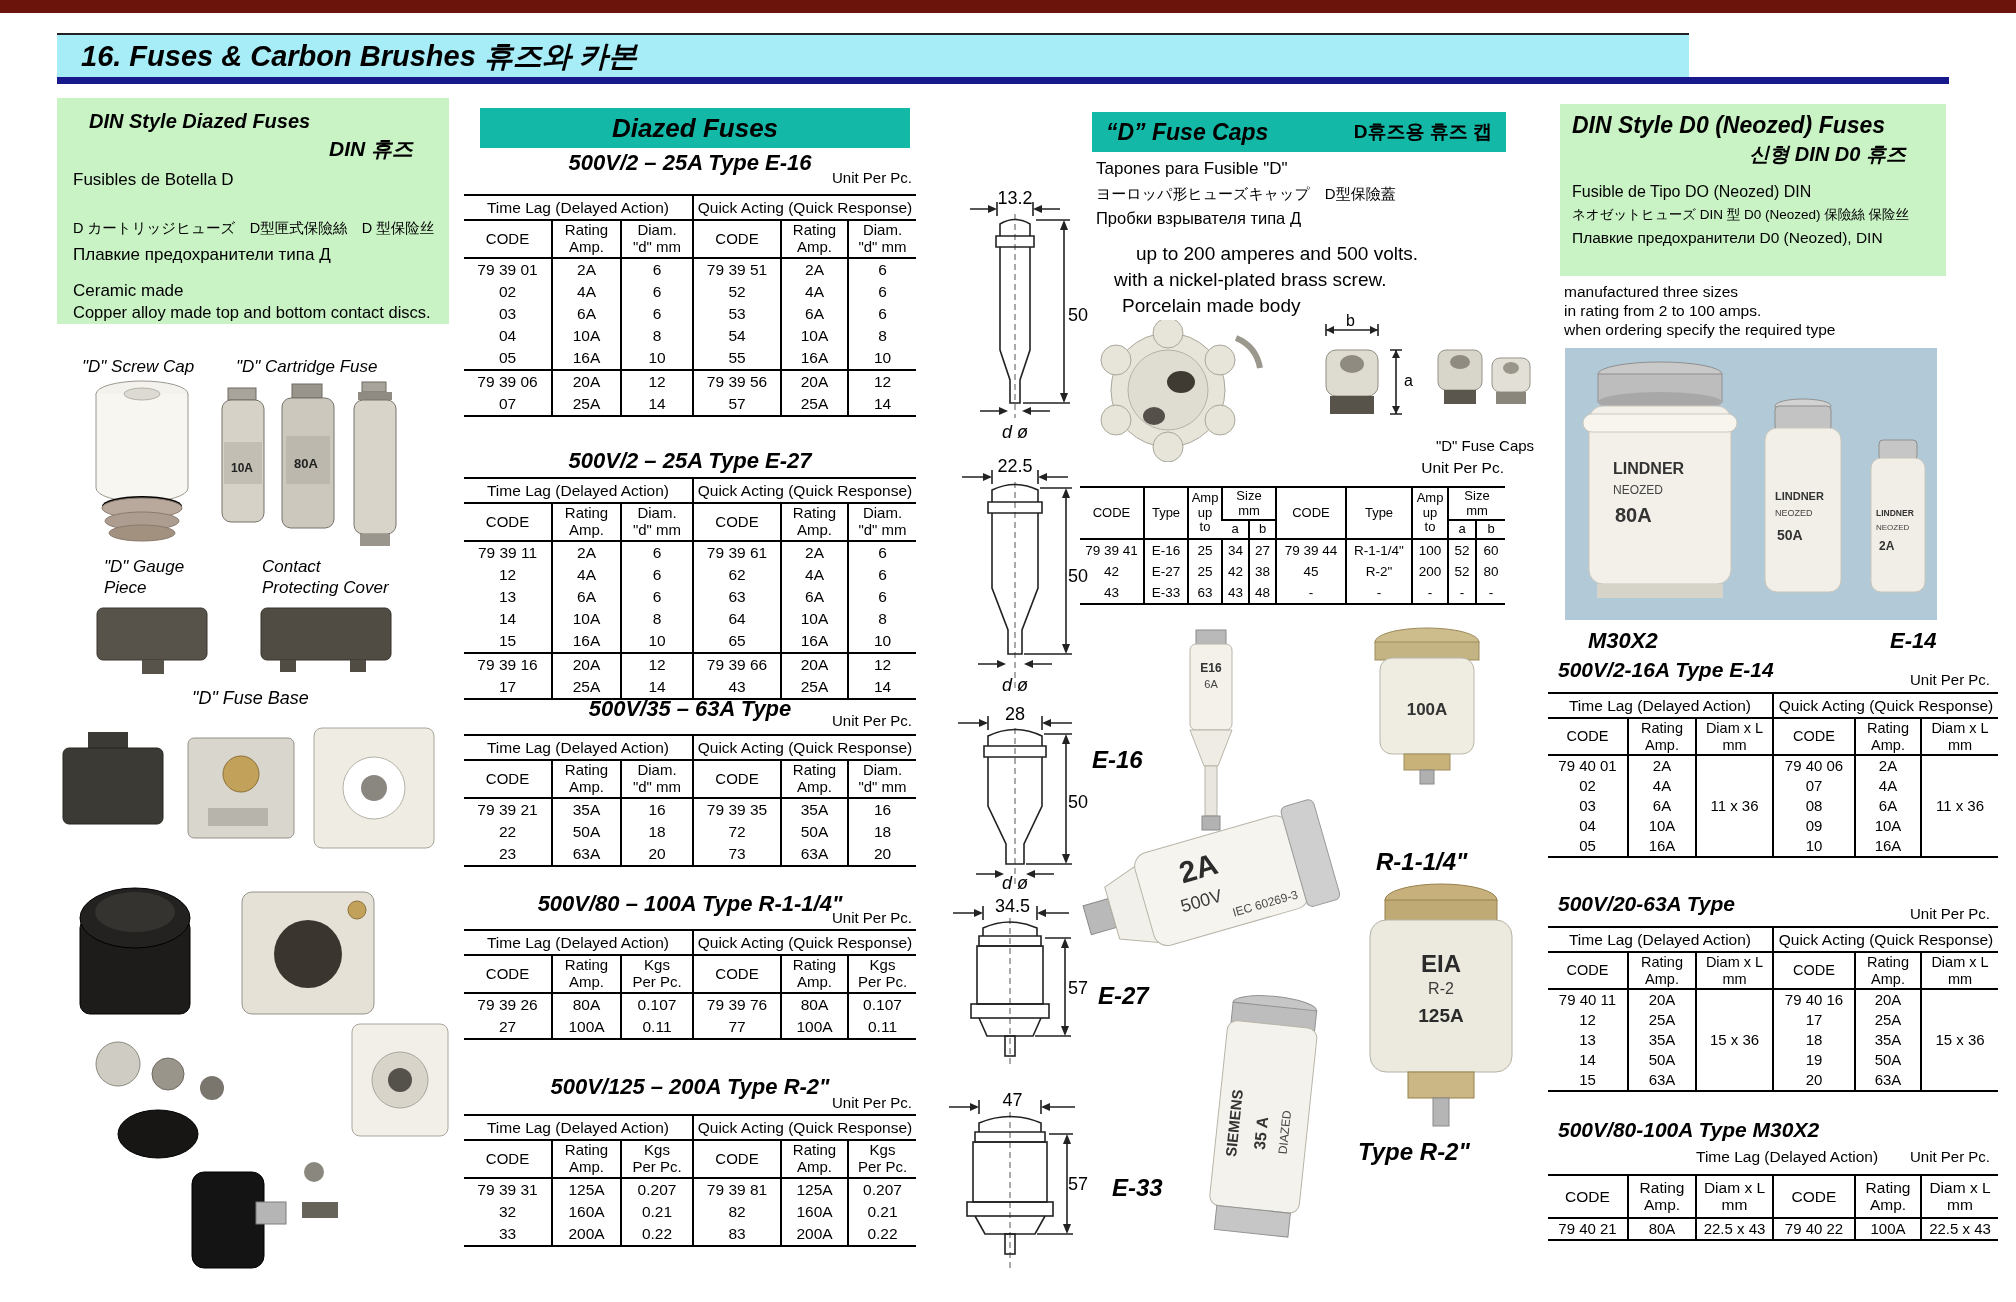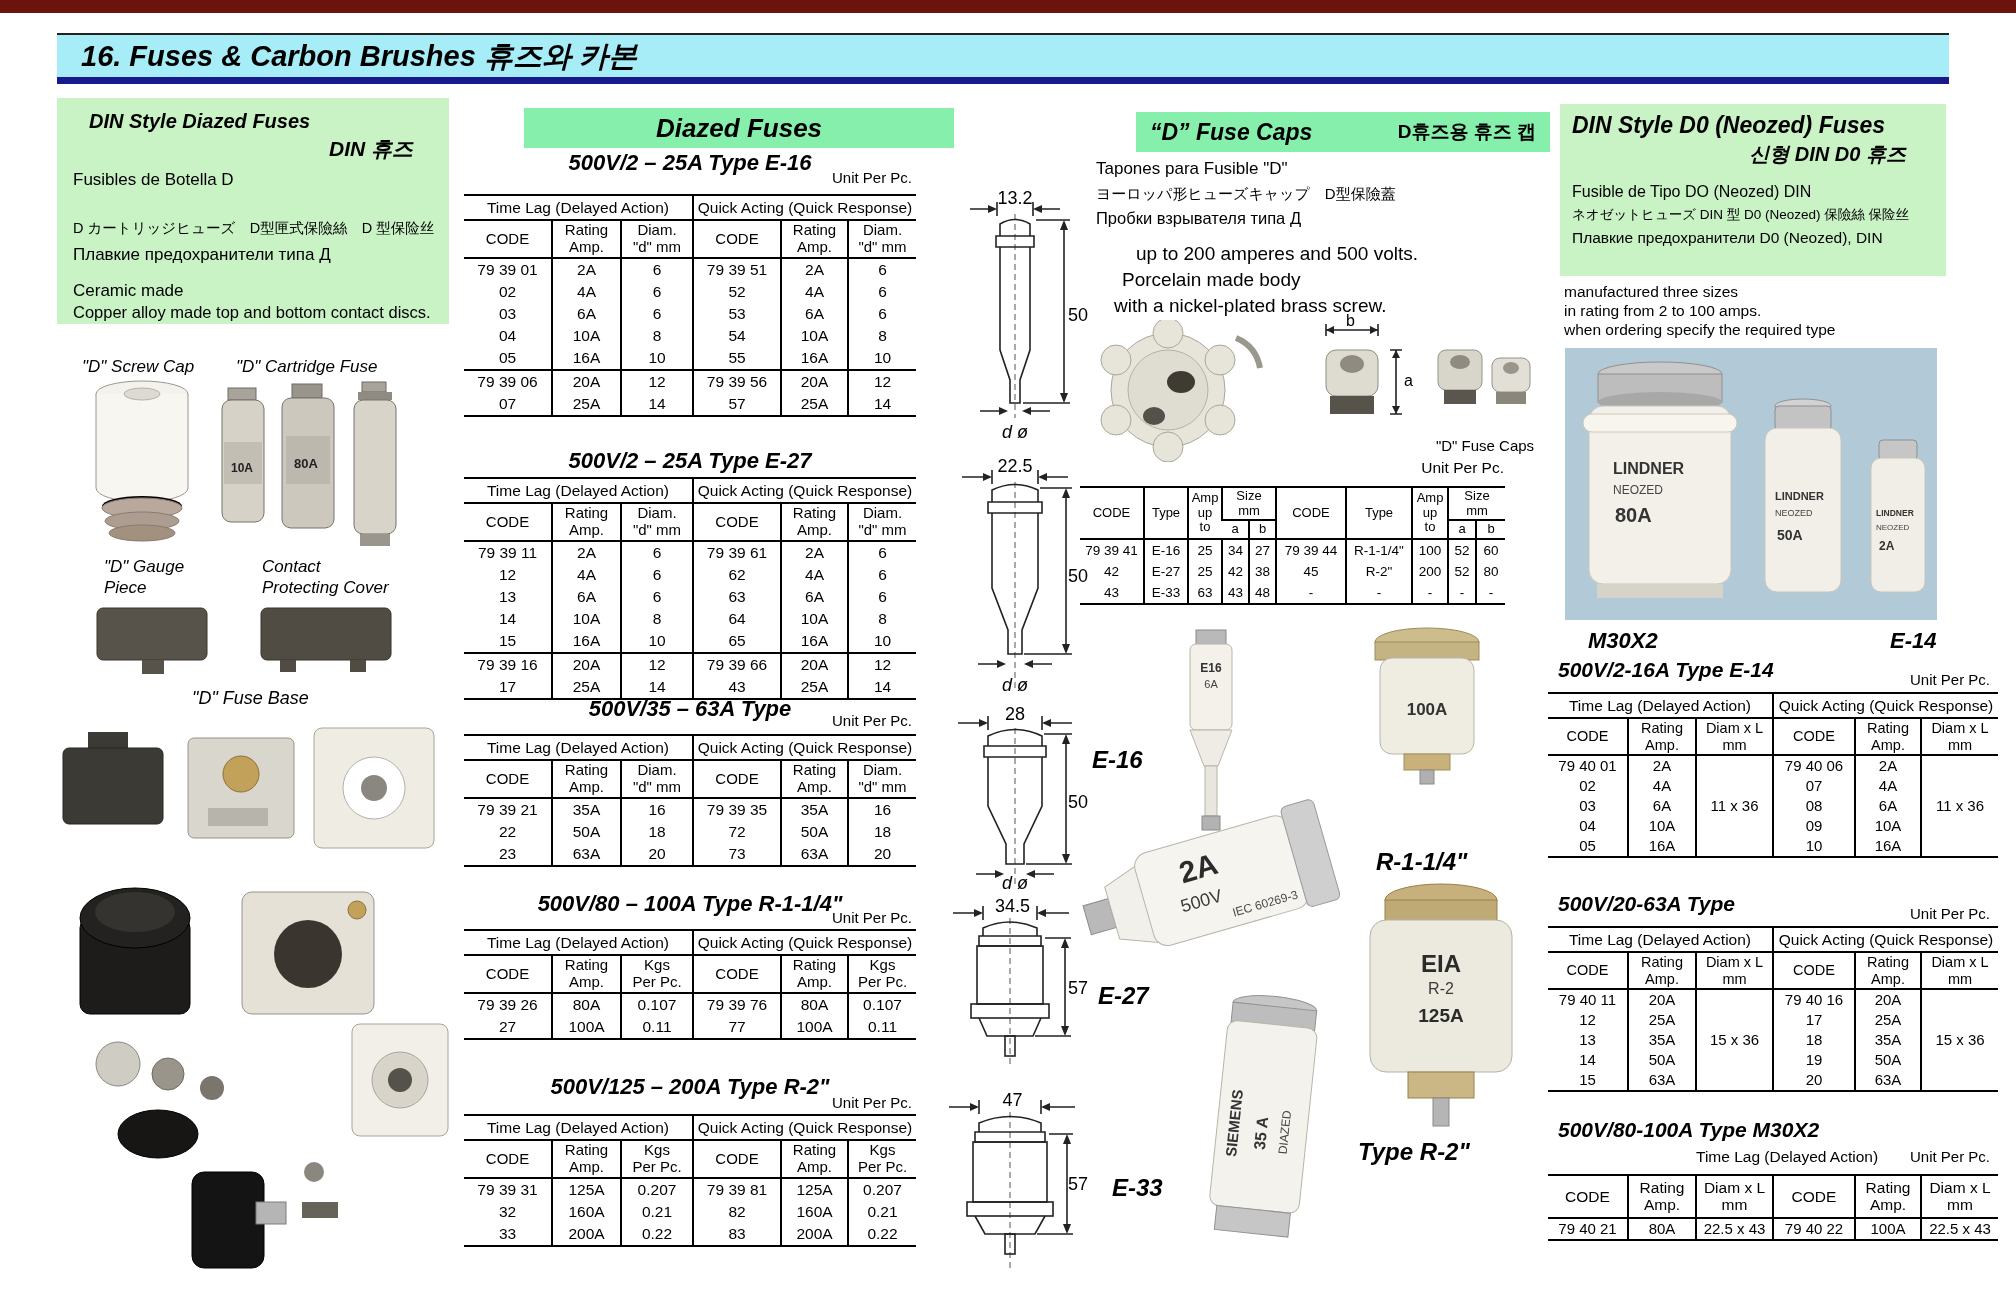--- a/index.html
+++ b/index.html
@@ -3,33 +3,33 @@
 <meta charset="utf-8">
 <style>
   html,body{margin:0;padding:0;background:#fff;}
   #page{position:relative;width:2016px;height:1302px;background:#ffffff;
         font-family:"Liberation Sans",sans-serif;color:#000;overflow:hidden;}
   .abs{position:absolute;}
   .bi{font-weight:bold;font-style:italic;}
   .pre{white-space:pre-line;}
 
   .topbar{left:0;top:0;width:2016px;height:13px;background:#6b140c;}
-  .titleband{left:57px;top:33px;width:1892px;height:42px;background:#a7edf8;border-top:2px solid #222;}
+  .titleband{left:57px;top:33px;width:1632px;height:42px;background:#a7edf8;border-top:2px solid #222;}
   .titleband .t{display:block;font-size:29px;line-height:42px;padding-left:24px;font-weight:bold;font-style:italic;}
   .navline{left:57px;top:77px;width:1892px;height:7px;background:#17198c;}
 
   .greenbox{background:#c9f2c5;}
   .lg-title{font-size:20px;padding:12px 0 0 32px;}
   .lg-kr{font-size:21px;text-align:right;padding:2px 36px 0 0;}
   .lg-line{margin:7px 0 0 16px;font-size:17px;}
   .lg-line.jp{font-size:14.5px;margin-top:29px;}
   .lg-line.g2{margin-top:16px;}
 
   .caption{font-style:italic;font-size:17px;line-height:21px;}
-  .greenband{background:#86efac;text-align:center;font-size:26px;line-height:40px;margin-left:44px;}
+  .greenband{background:#14b8a6;text-align:center;font-size:26px;line-height:40px;}
 
   
   .cat-table{border-collapse:collapse;table-layout:fixed;border-top:2px solid #000;border-bottom:2px solid #000;}
   .cat-table th,.cat-table td{border-left:2px solid #000;white-space:pre-line;text-align:center;
       vertical-align:middle;padding:1px 3px;font-weight:normal;}
   .cat-table tr>*:first-child{border-left:none;}
   .cat-table thead tr{border-bottom:2px solid #000;}
   .cat-table tbody{border-top:2px solid #000;}
   .cat-table th{font-size:15px;line-height:1.12;}
   .cat-table thead tr:first-child th{font-size:15.5px;padding:3px 2px;}
@@ -644,22 +644,22 @@
   </div>
 
   <div class="abs" style="left:1096px;top:156px;width:420px;">
     <div style="font-size:17px;line-height:25px;">Tapones para Fusible "D"</div>
     <div style="font-size:15px;line-height:25px;">ヨーロッパ形ヒューズキャップ　D型保險蓋</div>
     <div style="font-size:16.5px;line-height:25px;">Пробки взрывателя типа Д</div>
   </div>
 
   <div class="abs" style="left:1096px;top:241px;width:420px;font-size:19px;line-height:26px;">
     <div style="padding-left:40px;">up to 200  amperes and 500 volts.</div>
+    <div style="padding-left:18px;">with a nickel-plated brass screw.</div>
     <div style="padding-left:26px;">Porcelain made  body</div>
-    <div style="padding-left:18px;">with a nickel-plated brass screw.</div>
   </div>
 
   <div class="abs" style="left:1086px;top:320px;">
     <svg width="190" height="142" viewBox="0 0 190 142">
       <circle cx="82" cy="70" r="57" fill="#e7e4da" stroke="#a9a69a"></circle>
       <circle cx="134" cy="40" r="15" fill="#e7e4da" stroke="#a9a69a"></circle>
       <circle cx="134" cy="100" r="15" fill="#e7e4da" stroke="#a9a69a"></circle>
       <circle cx="82" cy="127" r="15" fill="#e7e4da" stroke="#a9a69a"></circle>
       <circle cx="30" cy="100" r="15" fill="#e7e4da" stroke="#a9a69a"></circle>
       <circle cx="30" cy="40" r="15" fill="#e7e4da" stroke="#a9a69a"></circle>

